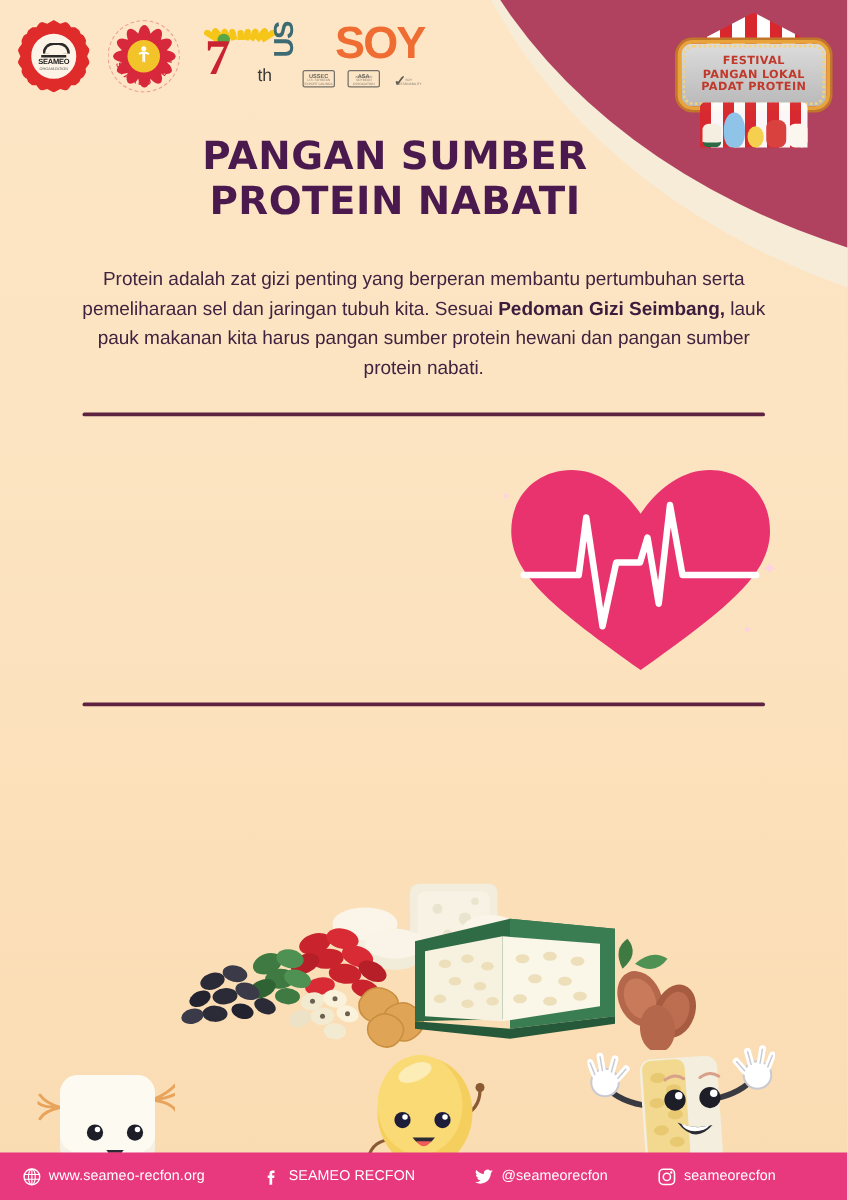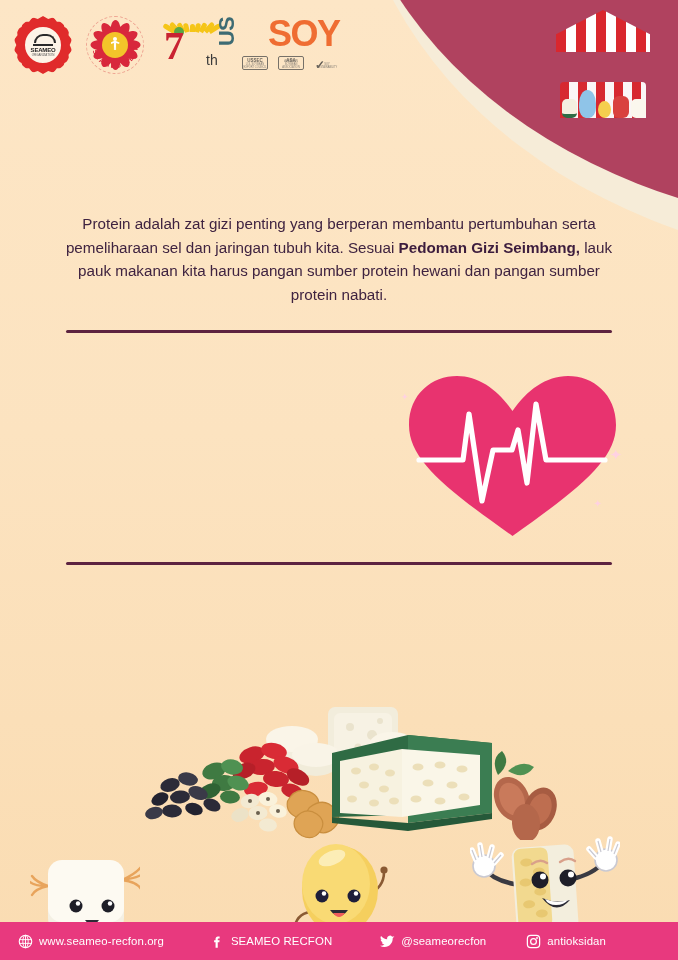--- a/index.html
+++ b/index.html
@@ -355,30 +355,41 @@
           <div class="box"></div>
           <div class="mark">✓</div>
           <div class="lbl2">SOY SUSTAINABILITY</div>
         </div>
       </div>
     </div>
   </div>
 
   <div class="festival">
     <div class="tent"></div>
+    <div class="board">
+      <div class="board-text">
+        <div>FESTIVAL</div>
+        <div>PANGAN LOKAL</div>
+        <div>PADAT PROTEIN</div>
+      </div>
+    </div>
     <div class="stage"></div>
     <div class="chars">
       <div class="fchar tempe"></div>
       <div class="fchar fish"></div>
       <div class="fchar bean"></div>
       <div class="fchar meat"></div>
       <div class="fchar tofu"></div>
     </div>
   </div>
 
+  <div class="title">
+    <div>PANGAN SUMBER</div>
+    <div>PROTEIN NABATI</div>
+  </div>
 
   <div class="para1"><span>Protein adalah zat gizi penting yang berperan membantu pertumbuhan serta pemeliharaan sel dan jaringan tubuh kita. Sesuai </span><b>Pedoman Gizi Seimbang,</b><span> lauk pauk makanan kita harus pangan sumber protein hewani dan pangan sumber protein nabati.</span></div>
 
   <div class="divider" id="div1"></div>
 
 
   <div class="heart-wrap">
     <svg class="heart" viewBox="0 0 215 175">
       <path d="M107.5 168 C 40 120, 4 92, 4 57 C 4 26, 27 8, 52 8 C 74 8, 93 22, 107.5 43 C 122 22, 141 8, 163 8 C 188 8, 211 26, 211 57 C 211 92, 175 120, 107.5 168 Z" fill="#e8336f"></path>
       <polyline points="14,92 58,92 64,46 77,133 88,82 107,82 113,62 122,115 131,36 141,92 200,92" fill="none" stroke="#ffffff" stroke-width="5.2" stroke-linejoin="round" stroke-linecap="round"></polyline>
@@ -584,17 +595,17 @@
       </svg>
       <span>@seameorecfon</span>
     </div>
 
     <div class="item" id="f-ig">
       <svg class="ic" viewBox="0 0 24 24">
         <rect x="2.2" y="2.2" width="19.6" height="19.6" rx="5.4" fill="none" stroke="#fff" stroke-width="2"></rect>
         <circle cx="12" cy="12" r="4.6" fill="none" stroke="#fff" stroke-width="2"></circle>
         <circle cx="17.6" cy="6.4" r="1.5" fill="#fff"></circle>
       </svg>
-      <span>antioksidan</span>
+      <span>seameorecfon</span>
     </div>
   </div>
 
 </div>
 
 </body></html>

